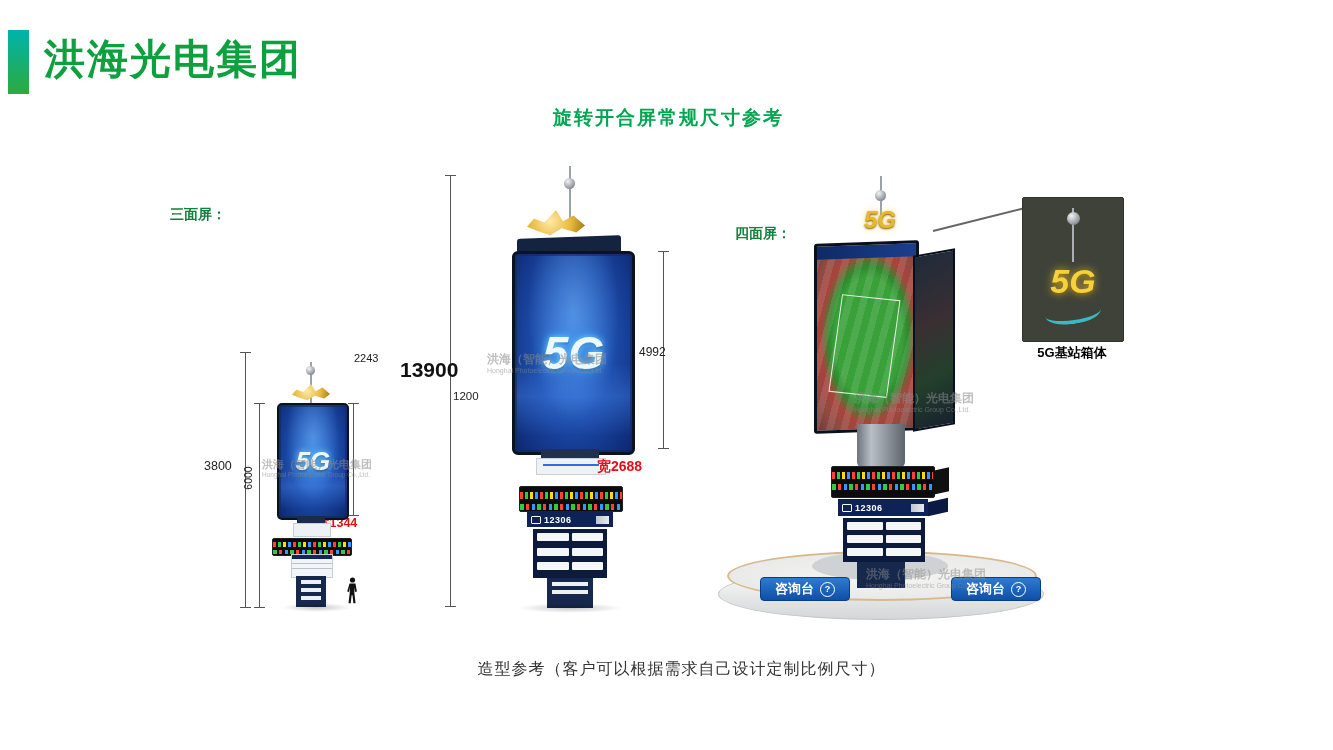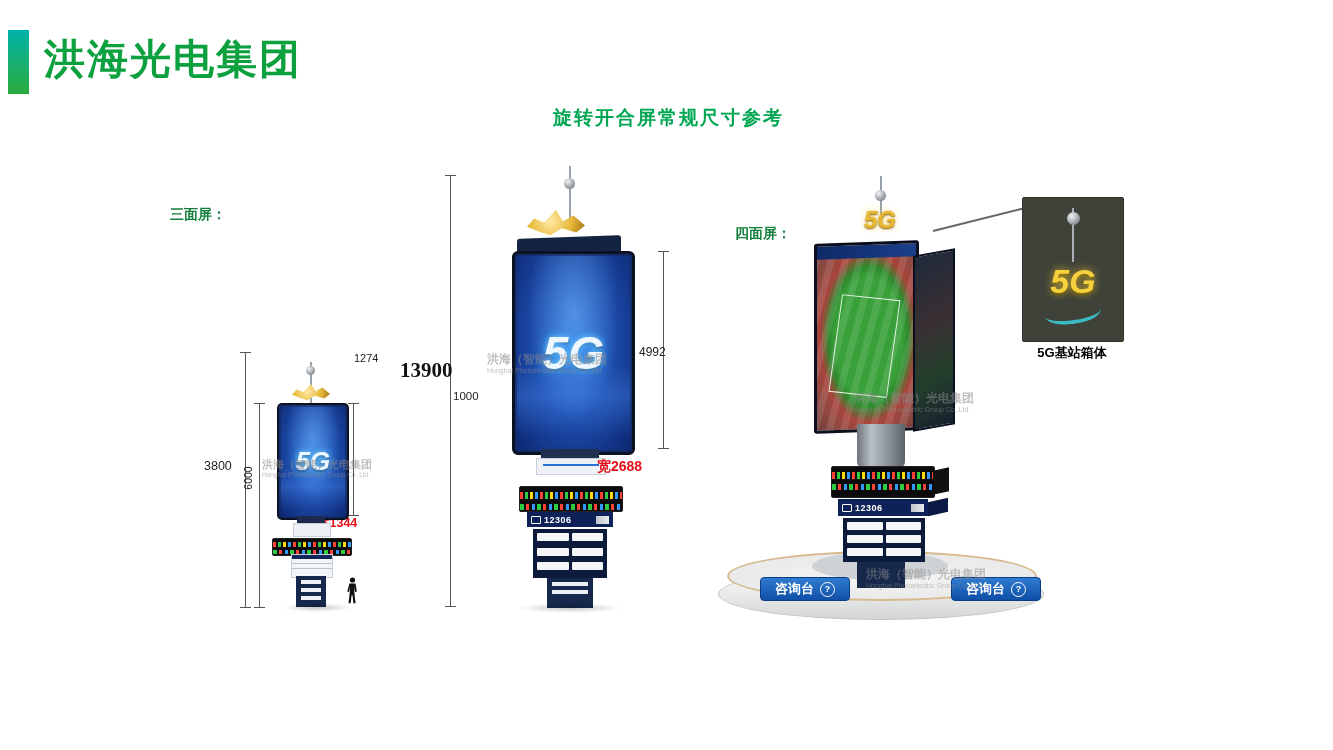--- a/index.html
+++ b/index.html
@@ -13,21 +13,21 @@
   .slide-title{left:553px;top:105px;font-size:19px;font-weight:bold;color:#00a651;letter-spacing:2px;}
   .sec-label{font-size:14px;color:#15803d;font-weight:700;}
   .footer-note{left:50%;top:659px;transform:translateX(-50%);margin-left:15px;font-size:16px;color:#333;letter-spacing:1px;white-space:nowrap;}
 
   
   .dim-v{position:absolute;width:1px;background:#555;}
   .dim-v::before,.dim-v::after{content:"";position:absolute;left:-5px;width:11px;height:1px;background:#555;}
   .dim-v::before{top:0;}
   .dim-v::after{bottom:0;}
   .dim-label{position:absolute;font-size:12px;color:#222;white-space:nowrap;}
-  .dim-big{font-size:21px;font-weight:800;color:#111;font-family:Liberation Serif, serif;}
+  .dim-big{font-size:21px;font-weight:800;color:#111;}
   .dim-red{color:#e60f19;font-weight:bold;font-size:13px;}
 
   
   .mast{background:#99a1aa;width:2px;}
   .ball{border-radius:50%;background:radial-gradient(circle at 35% 30%,#f2f2f2,#9aa0a6 60%,#5d646c);}
   .ornament{background:radial-gradient(circle at 40% 40%,#ffe9a6,#e7b83a 55%,#9a6b12);
             clip-path:polygon(0 60%,12% 30%,30% 45%,50% 0,62% 40%,80% 20%,100% 55%,85% 80%,60% 65%,40% 90%,18% 75%);}
   .screen{border:2px solid #0b1222;border-radius:5px;overflow:hidden;display:flex;align-items:center;justify-content:center;
           background:radial-gradient(ellipse at 50% 30%,rgba(120,190,255,.5),transparent 55%),
                      linear-gradient(180deg,rgba(10,20,60,0) 55%,rgba(80,150,255,.30) 72%,rgba(10,20,60,0) 92%),
@@ -87,21 +87,21 @@
   <div class="abs brand-title">洪海光电集团</div>
 
   <div class="abs sec-label" style="left:170px;top:206px;">三面屏：</div>
   <div class="abs sec-label" style="left:735px;top:225px;">四面屏：</div>
 
   <div class="abs dim-v" style="left:245px;top:352px;height:256px;"></div>
   <div class="dim-label" style="left:204px;top:459px;font-size:12.5px;">3800</div>
   <div class="abs dim-v" style="left:259px;top:403px;height:205px;"></div>
   <div class="dim-label" style="left:236px;top:472px;font-size:10.5px;transform:rotate(-90deg);">6000</div>
   <div class="abs dim-v" style="left:353px;top:403px;height:113px;"></div>
-  <div class="dim-label" style="left:354px;top:352px;font-size:11px;">1274</div>
+  <div class="dim-label" style="left:354px;top:352px;font-size:11px;">2243</div>
   <div class="dim-label dim-red" style="left:317px;top:515px;font-size:12.5px;">宽1344</div>
 
   <div class="abs mast" style="left:310px;top:362px;height:44px;"></div>
   <div class="abs ball" style="left:306px;top:366px;width:9px;height:9px;"></div>
   <div class="abs ornament" style="left:292px;top:384px;width:38px;height:18px;"></div>
   <div class="abs screen" style="left:277px;top:403px;width:68px;height:113px;">
     <span class="fiveg" style="font-size:26px;">5G</span>
   </div>
   <div class="abs" style="left:297px;top:516px;width:28px;height:7px;background:#1c2b4d;"></div>
   <div class="abs" style="left:293px;top:523px;width:36px;height:12px;background:#edf1f6;border:1px solid #c8cfd9;"></div>
@@ -117,21 +117,21 @@
       <i></i>
   </div>
   <div class="abs shadow" style="left:282px;top:603px;width:70px;height:9px;"></div>
   <svg class="abs" style="left:346px;top:577px;" width="13" height="27" viewBox="0 0 13 27">
     <circle cx="6.5" cy="3" r="2.6" fill="#111"></circle>
     <path d="M3.5 6.5h6l1.4 8-1.7.4-.8-4.6v6l1.2 10h-2.2l-.9-8h-.9l-.9 8H2.5l1.2-10v-6l-.8 4.6-1.7-.4z" fill="#111"></path>
   </svg>
 
   <div class="abs dim-v" style="left:450px;top:175px;height:432px;"></div>
   <div class="dim-label dim-big" style="left:400px;top:358px;">13900</div>
-  <div class="dim-label" style="left:453px;top:390px;font-size:11.5px;">1000</div>
+  <div class="dim-label" style="left:453px;top:390px;font-size:11.5px;">1200</div>
   <div class="abs dim-v" style="left:663px;top:251px;height:198px;"></div>
   <div class="dim-label" style="left:639px;top:345px;">4992</div>
   <div class="dim-label dim-red" style="left:597px;top:458px;font-size:14px;z-index:5;">宽2688</div>
 
   <div class="abs mast" style="left:569px;top:166px;height:52px;"></div>
   <div class="abs ball" style="left:564px;top:178px;width:11px;height:11px;"></div>
   <div class="abs ornament" style="left:527px;top:210px;width:58px;height:28px;"></div>
   <div class="abs" style="left:517px;top:237px;width:104px;height:20px;background:#14233f;border-radius:3px;transform:skewY(-2deg);"></div>
   <div class="abs screen" style="left:512px;top:251px;width:117px;height:198px;border-width:3px;border-radius:6px;">
     <span class="fiveg" style="font-size:46px;">5G</span>
@@ -202,20 +202,21 @@
 
   <div class="abs callout-line" style="left:933px;top:230px;width:92px;transform:rotate(-14deg);"></div>
   <div class="abs callout-box" style="left:1022px;top:197px;width:100px;height:143px;">
     <div style="position:absolute;left:49px;top:10px;width:2px;height:54px;background:#aab0b6;"></div>
     <div class="ball" style="position:absolute;left:44px;top:14px;width:13px;height:13px;"></div>
     <div class="callout-5g" style="position:absolute;left:0;top:64px;width:100%;text-align:center;">5G</div>
     <div class="swoosh" style="position:absolute;left:22px;top:104px;width:56px;height:18px;transform:rotate(-8deg);"></div>
   </div>
   <div class="abs callout-label" style="left:1022px;top:344px;width:100px;">5G基站箱体</div>
 
+  <div class="abs footer-note">造型参考（客户可以根据需求自己设计定制比例尺寸）</div>
 
   <div class="abs wm" style="left:262px;top:458px;">
     <span class="l1" style="font-size:11px;">洪海（智能）光电集团</span>
     <span class="l2" style="font-size:6.5px;">Honghai Photoelectric Group Co.,Ltd.</span>
   </div>
   <div class="abs wm" style="left:487px;top:353px;">
     <span class="l1">洪海（智能）光电集团</span>
     <span class="l2">Honghai Photoelectric Group Co.,Ltd.</span>
   </div>
   <div class="abs wm" style="left:854px;top:392px;">

